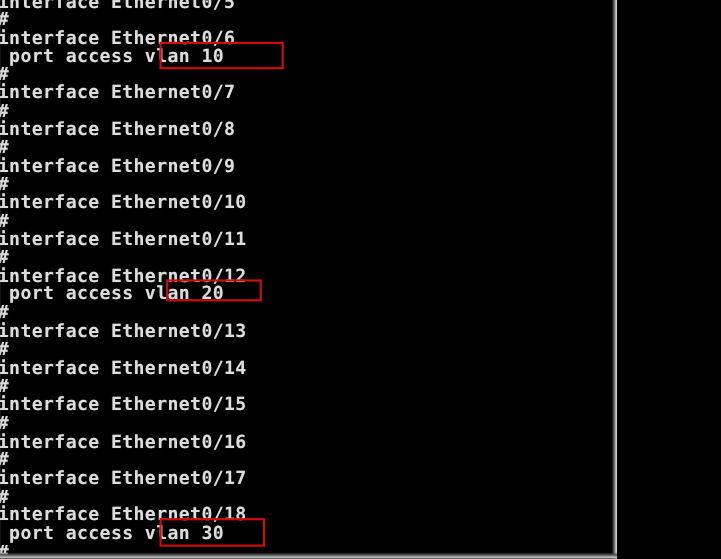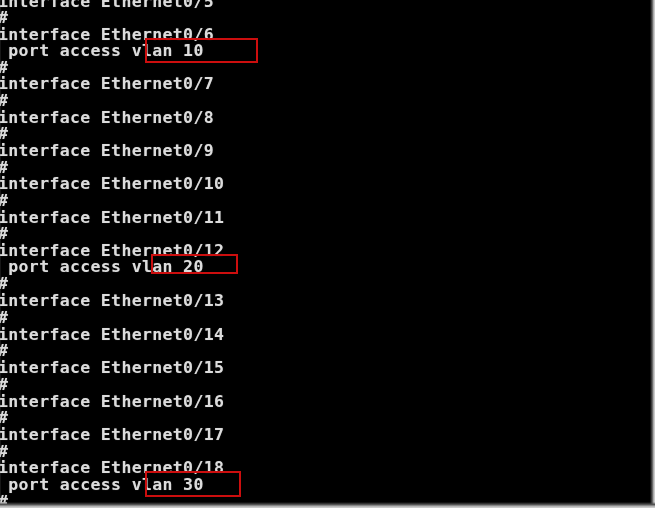--- a/index.html
+++ b/index.html
@@ -6,21 +6,21 @@
     margin: 0;
     padding: 0;
     background: #000000;
   }
   body {
     font-family: "DejaVu Sans Mono", "Liberation Mono", monospace;
   }
 
   #screenshot {
     position: relative;
-    width: 655px;
+    width: 561px;
     height: 508px;
     background: #000000;
     overflow: hidden;
     box-sizing: border-box;
     padding-left: 16px;
   }
 
   
   .frame-right {
     position: absolute;

